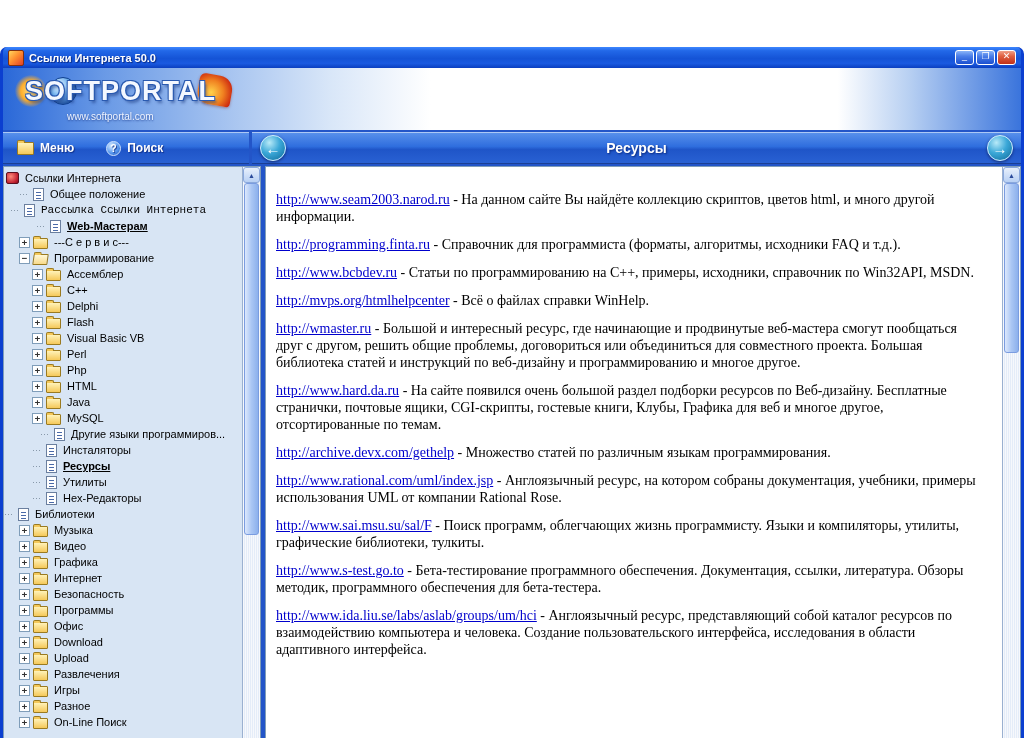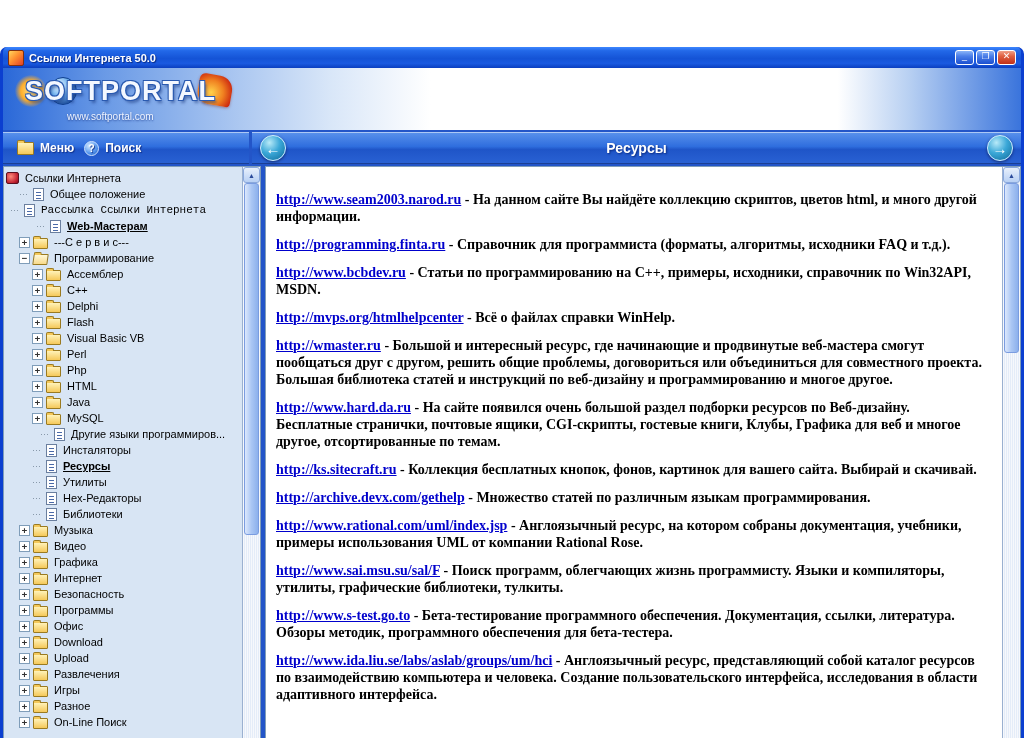--- a/index.html
+++ b/index.html
@@ -36,21 +36,21 @@
     text-shadow:-1px -1px 0 #2a5ab0,1px -1px 0 #2a5ab0,-1px 1px 0 #2a5ab0,1px 1px 0 #2a5ab0,2px 3px 3px rgba(20,50,120,.55);}
   .logo-flame{position:absolute;right:-16px;top:1px;width:34px;height:30px;z-index:1;
     background:radial-gradient(circle at 40% 60%,#ffd24a 0%,#f08020 45%,#cc2810 80%);
     border-radius:6px 14px 4px 12px;transform:rotate(10deg);box-shadow:0 1px 3px rgba(120,20,0,.4);}
   .site-url{position:absolute;left:64px;top:43px;font-size:10px;color:#eef4ff;text-shadow:0 1px 2px #2a4a9a;}
 
   
   .midrow{height:32px;flex:none;display:flex;gap:3px;margin-top:2px;}
   .bluebar{background:linear-gradient(180deg,#5a92ec 0%,#2f6ede 45%,#1f55c8 55%,#2a62d4 100%);
     box-shadow:inset 0 1px 0 rgba(255,255,255,.5),inset 0 -1px 0 rgba(0,0,30,.35);}
-  .toolbar{width:246px;flex:none;display:flex;align-items:center;gap:10px;padding-left:14px;box-sizing:border-box;}
+  .toolbar{width:246px;flex:none;display:flex;align-items:center;gap:32px;padding-left:14px;box-sizing:border-box;}
   .tb-btn{display:flex;align-items:center;gap:6px;color:#fff;font-weight:bold;font-size:12px;cursor:pointer;
     text-shadow:1px 1px 1px #10308a;}
   .menu-icon{width:15px;height:11px;position:relative;border:1px solid #9a7a20;border-radius:1px;
     background:linear-gradient(180deg,#fff2b8,#f5c95a);}
   .menu-icon::before{content:"";position:absolute;top:-3px;left:-1px;width:6px;height:2px;
     background:#f5c95a;border:1px solid #9a7a20;border-bottom:none;border-radius:2px 2px 0 0;}
   .search-icon{width:15px;height:15px;border-radius:50%;box-sizing:border-box;border:1px solid #d0e4ff;
     background:radial-gradient(circle at 35% 30%,#d8ecff,#5a9af0 55%,#1a50b8);
     color:#fff;font-size:10px;font-weight:bold;display:flex;align-items:center;justify-content:center;}
   .panel-header{flex:1;display:flex;align-items:center;justify-content:space-between;padding:0 8px;}
@@ -82,21 +82,21 @@
     background:#f5c95a;border:1px solid #9a7a20;border-bottom:none;border-radius:2px 2px 0 0;}
   .ico.folder.open{background:linear-gradient(180deg,#fff8d8,#f8da8a);transform:skewX(-8deg);}
   .ico.doc{width:11px;height:13px;background:#fff;border:1px solid #6a7f9f;}
   .ico.doc::before{content:"";position:absolute;left:2px;top:3px;right:2px;height:1px;background:#4a6aa8;
     box-shadow:0 3px 0 #4a6aa8,0 6px 0 #4a6aa8;}
   .lbl{padding:0 2px;}
 
   .content-col{flex:1;display:flex;background:#fff;border:1px solid #7f9db9;box-sizing:border-box;overflow:hidden;min-height:0;}
   .content{flex:1;overflow:hidden;padding:24px 16px 8px 10px;min-width:0;
     font-family:"Liberation Serif",serif;font-size:14px;line-height:17px;color:#000;}
-  .entry{margin:0 0 11px;font-weight:bold;}
+  .entry{margin:0 0 11px;}
   .entry a{color:var(--link);text-decoration:underline;cursor:pointer;}
 
   
   .vscroll{width:17px;flex:none;display:flex;flex-direction:column;border-left:1px solid #9ab0d0;
     background:repeating-linear-gradient(90deg,#f6f8fc 0 1px,#e4ecf8 1px 2px);}
   .hscroll{height:17px;flex:none;display:flex;border-top:1px solid #9ab0d0;
     background:repeating-linear-gradient(180deg,#f6f8fc 0 1px,#e4ecf8 1px 2px);}
   .sbtn{flex:none;box-sizing:border-box;border:1px solid #8aa8dc;border-radius:3px;cursor:pointer;
     background:linear-gradient(180deg,#e8f0fc,#b8d0f4);color:#2a4a9a;font-size:7px;
     display:flex;align-items:center;justify-content:center;}
@@ -268,21 +268,21 @@
             <div class="trow" style="padding-left: 28px;">
               <span class="exp empty"></span>
               <span class="ico doc"></span>
               <span class="lbl">Утилиты</span>
             </div>
             <div class="trow" style="padding-left: 28px;">
               <span class="exp empty"></span>
               <span class="ico doc"></span>
               <span class="lbl">Hex-Редакторы</span>
             </div>
-            <div class="trow" style="padding-left: 28px;">
+            <div class="trow" style="">
               <span class="exp empty"></span>
               <span class="ico doc"></span>
               <span class="lbl">Библиотеки</span>
             </div>
             <div class="trow" style="padding-left: 15px;">
               <span class="exp">+</span>
               <span class="ico folder"></span>
               <span class="lbl">Музыка</span>
             </div>
             <div class="trow" style="padding-left: 15px;">
@@ -372,21 +372,20 @@
     </div>
 
     <div class="content-col">
       <div class="content">
           <p class="entry"><a href="#">http://www.seam2003.narod.ru</a><span> - На данном сайте Вы найдёте коллекцию скриптов, цветов html, и много другой информации.</span></p>
           <p class="entry"><a href="#">http://programming.finta.ru</a><span> - Справочник для программиста (форматы, алгоритмы, исходники FAQ и т.д.).</span></p>
           <p class="entry"><a href="#">http://www.bcbdev.ru</a><span> - Статьи по программированию на C++, примеры, исходники, справочник по Win32API, MSDN.</span></p>
           <p class="entry"><a href="#">http://mvps.org/htmlhelpcenter</a><span> - Всё о файлах справки WinHelp.</span></p>
           <p class="entry"><a href="#">http://wmaster.ru</a><span> - Большой и интересный ресурс, где начинающие и продвинутые веб-мастера смогут пообщаться друг с другом, решить общие проблемы, договориться или объединиться для совместного проекта. Большая библиотека статей и инструкций по веб-дизайну и программированию и многое другое.</span></p>
           <p class="entry"><a href="#">http://www.hard.da.ru</a><span> - На сайте появился очень большой раздел подборки ресурсов по Веб-дизайну. Бесплатные странички, почтовые ящики, CGI-скрипты, гостевые книги, Клубы, Графика для веб и многое другое, отсортированные по темам.</span></p>
-          <p class="entry"><a href="#">http://ks.sitecraft.ru</a><span> - Коллекция бесплатных кнопок, фонов, картинок для вашего сайта. Выбирай и скачивай.</span></p>
           <p class="entry"><a href="#">http://archive.devx.com/gethelp</a><span> - Множество статей по различным языкам программирования.</span></p>
           <p class="entry"><a href="#">http://www.rational.com/uml/index.jsp</a><span> - Англоязычный ресурс, на котором собраны документация, учебники, примеры использования UML от компании Rational Rose.</span></p>
           <p class="entry"><a href="#">http://www.sai.msu.su/sal/F</a><span> - Поиск программ, облегчающих жизнь программисту. Языки и компиляторы, утилиты, графические библиотеки, тулкиты.</span></p>
           <p class="entry"><a href="#">http://www.s-test.go.to</a><span> - Бета-тестирование программного обеспечения. Документация, ссылки, литература. Обзоры методик, программного обеспечения для бета-тестера.</span></p>
           <p class="entry"><a href="#">http://www.ida.liu.se/labs/aslab/groups/um/hci</a><span> - Англоязычный ресурс, представляющий собой каталог ресурсов по взаимодействию компьютера и человека. Создание пользовательского интерфейса, исследования в области адаптивного интерфейса.</span></p>
         </div>
       <div class="vscroll">
         <span class="sbtn">
             <span>▲</span>
           </span>

